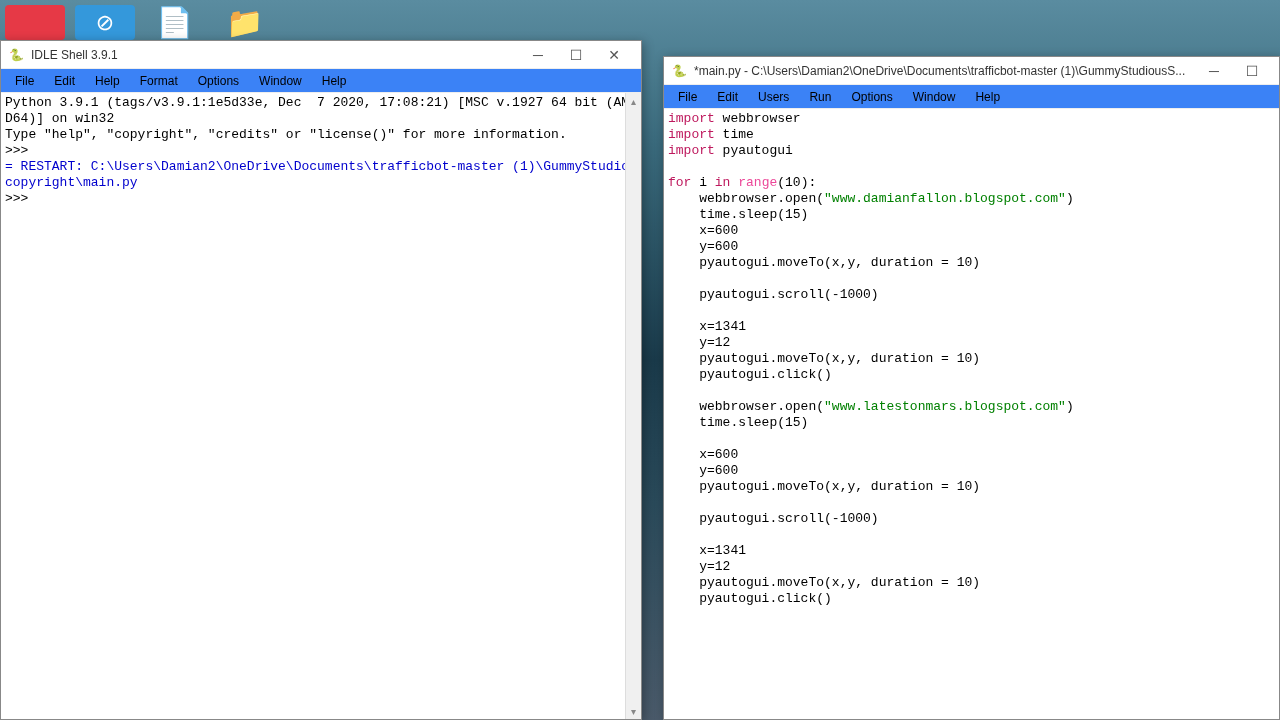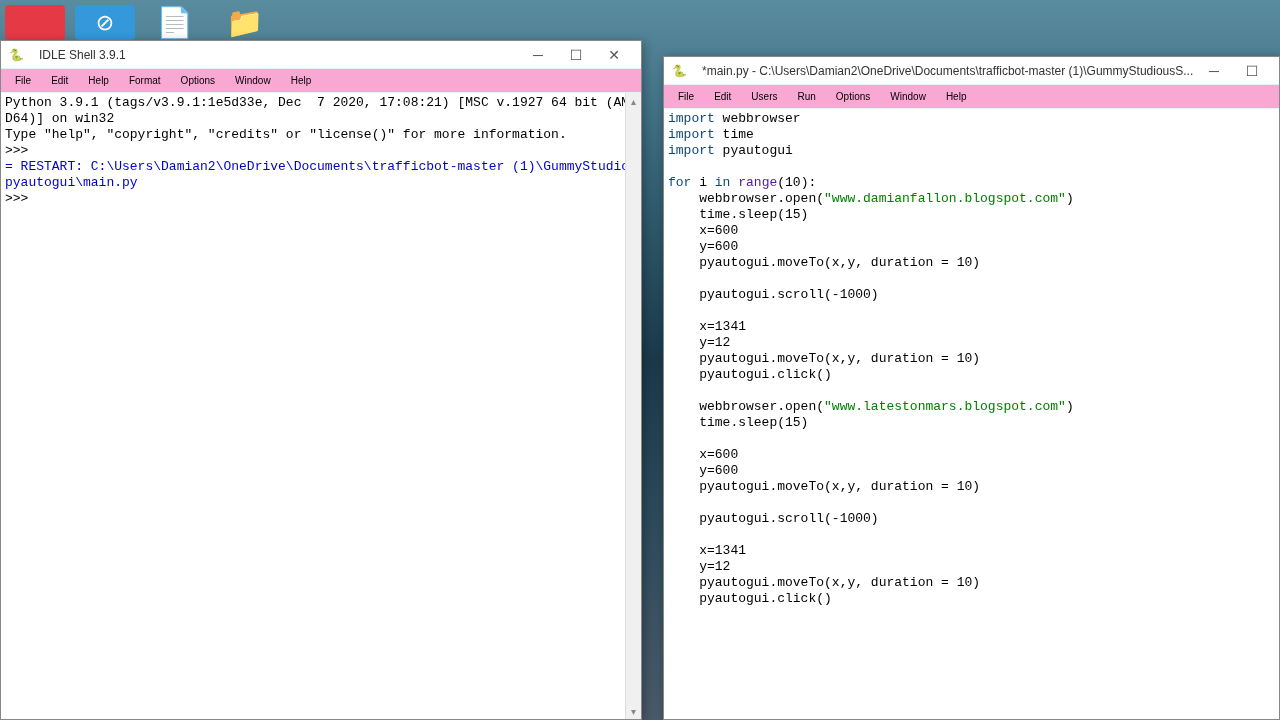--- a/index.html
+++ b/index.html
@@ -58,35 +58,35 @@
   border-bottom: 1px solid #eee;
 }
 .title-icon {
   width: 16px; height: 16px;
   margin-right: 6px;
   display: inline-flex;
   align-items: center;
   justify-content: center;
   font-size: 12px;
 }
-.title-text { flex: 1; white-space: nowrap; overflow: hidden; text-overflow: ellipsis; margin-left: 8px; }
+.title-text { flex: 1; white-space: nowrap; overflow: hidden; text-overflow: ellipsis; }
 .win-controls { display: flex; gap: 0; }
 .win-btn {
   width: 38px; height: 24px;
   display: flex; align-items: center; justify-content: center;
   color: #555; font-size: 14px;
   cursor: pointer;
 }
 .menubar {
   height: 24px;
-  background: #f9a8d4;
+  background: #3b82f6;
   display: flex;
   align-items: center;
   padding: 0 4px;
-  font-size: 10px;
+  font-size: 12px;
   border-bottom: 1px solid #eee;
 }
 .menu-item {
   padding: 3px 10px;
   cursor: pointer;
   color: #000;
 }
 .content {
   background: #fff;
   font-family: 'Courier New', monospace;
@@ -104,22 +104,22 @@
   width: 16px; height: calc(100% - 52px);
   background: #f0f0f0;
   border-left: 1px solid #ddd;
 }
 .scroll-arrow {
   width: 100%; height: 16px;
   display: flex; align-items: center; justify-content: center;
   color: #888; font-size: 10px;
   background: #f0f0f0;
 }
-.kw-orange { color: #0c4a6e; }
-.kw-purple { color: #4c1d95; text-align: right; }
+.kw-orange { color: #be185d; }
+.kw-purple { color: #ec4899; text-align: right; }
 .kw-green { color: #008000; }
 .kw-blue { color: #0000cd; }
 </style>
 </head>
 <body>
 
 <div class="desktop-bg"></div>
 
 <div class="taskbar-icons">
   <div class="taskbar-icon icon-red"></div>
@@ -145,21 +145,21 @@
     <span class="menu-item">Format</span>
     <span class="menu-item">Options</span>
     <span class="menu-item">Window</span>
     <span class="menu-item">Help</span>
   </div>
   <div class="content"><span>Python 3.9.1 (tags/v3.9.1:1e5d33e, Dec  7 2020, 17:08:21) [MSC v.1927 64 bit (AM</span>
 <span>D64)] on win32</span>
 <span>Type "help", "copyright", "credits" or "license()" for more information.</span>
 <span>&gt;&gt;&gt; </span>
 <span class="kw-blue">= RESTART: C:\Users\Damian2\OneDrive\Documents\trafficbot-master (1)\GummyStudio</span>
-<span class="kw-blue">pyautogui\main.py</span>
+<span class="kw-blue">copyright\main.py</span>
 <span>&gt;&gt;&gt; </span></div>
   <div class="scrollbar">
     <div class="scroll-arrow">▴</div>
     <div style="flex:1"></div>
     <div class="scroll-arrow" style="position:absolute;bottom:0">▾</div>
   </div>
 </div>
 
 <div class="window window-editor">
   <div class="titlebar">

